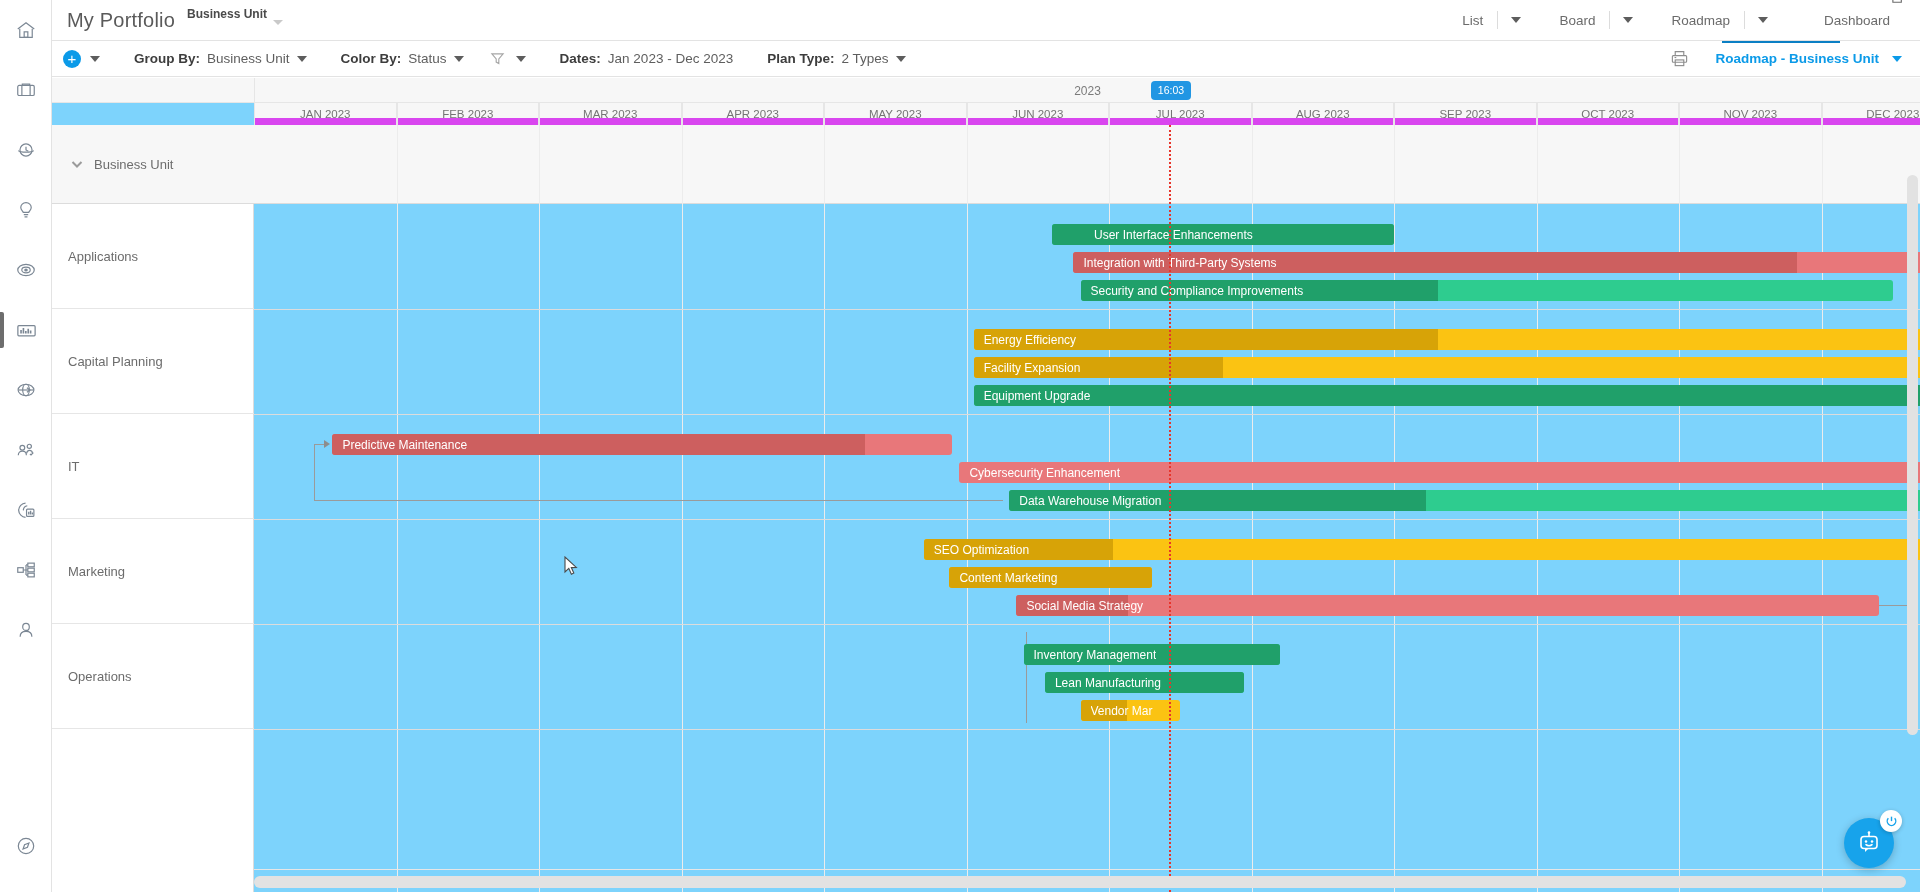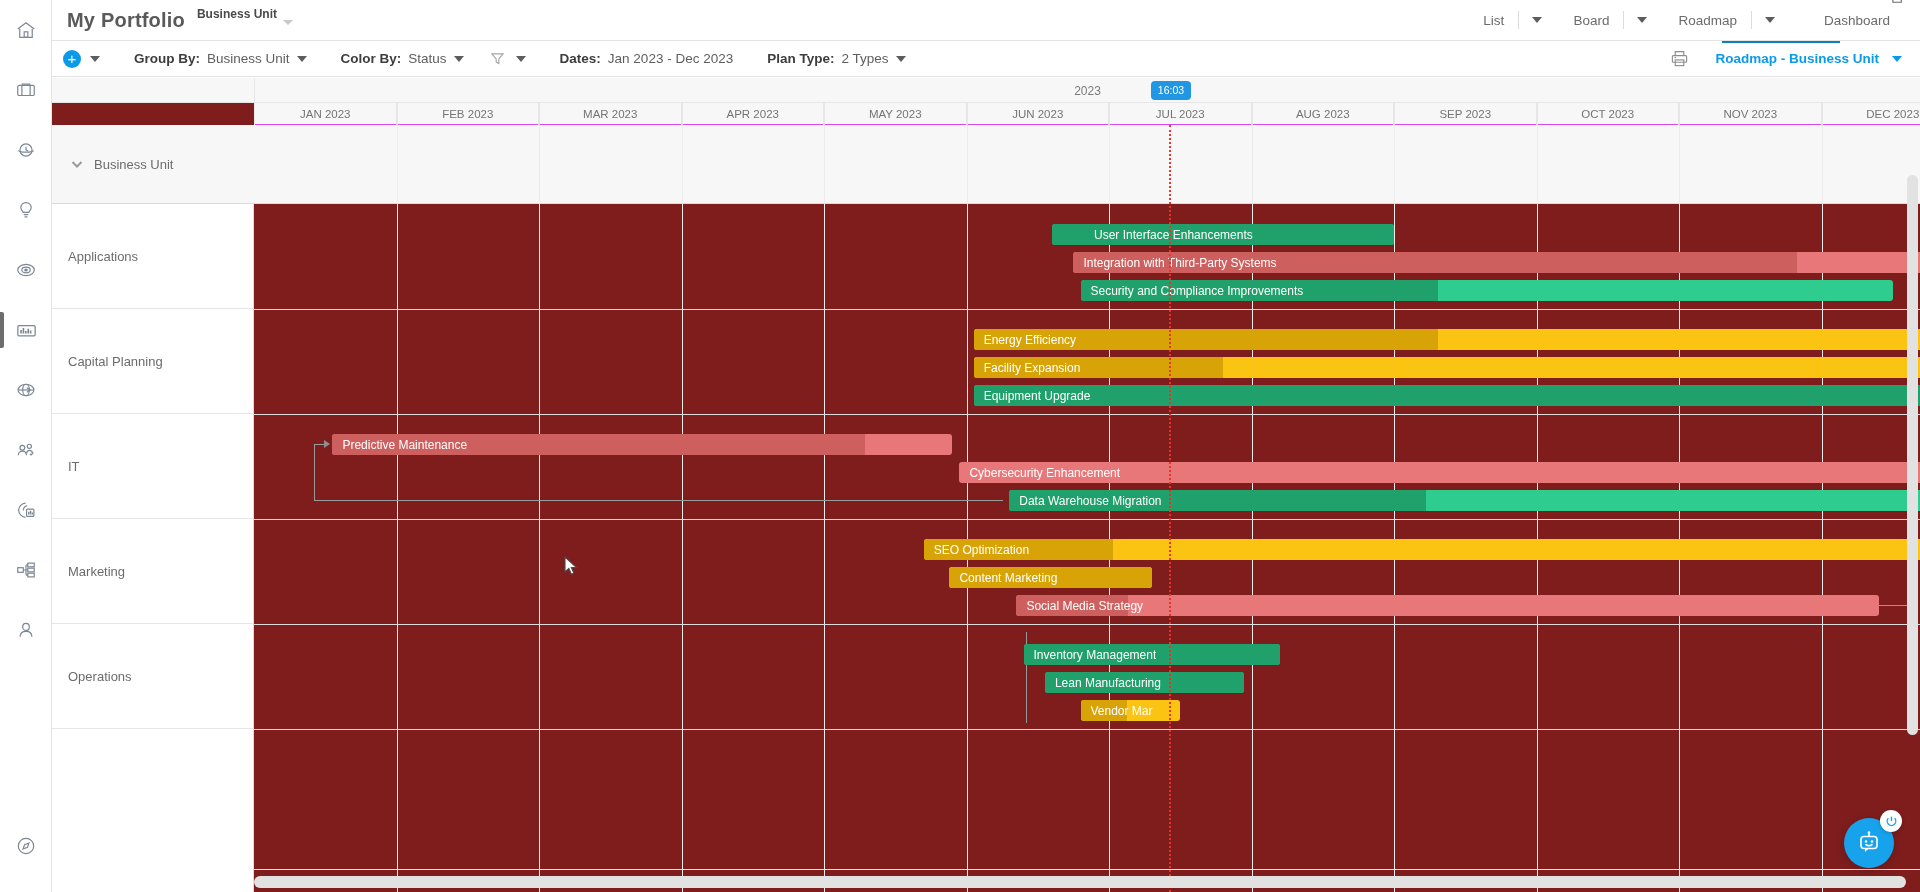--- a/index.html
+++ b/index.html
@@ -28,35 +28,35 @@
   }
   .rail-bottom{ position:absolute; left:0; bottom:16px; width:52px; }
 
   
   .titlebar{
     position:absolute; left:52px; top:0; right:0; height:41px;
     background:#fff; border-bottom:1px solid #e3e3e3;
     display:flex; align-items:center; z-index:30;
   }
   .portfolio-title{
-    font-size:20px; color:#5a5a5a; font-weight:700;
+    font-size:20px; color:#5a5a5a; font-weight:400;
     margin-left:15px; letter-spacing:.2px;
   }
   .portfolio-sub{
     font-size:12px; color:#4a4a4a; font-weight:700;
     margin-left:12px; margin-top:-12px;
   }
   .sub-caret{
     margin-left:6px; margin-top:4px;
     border-left:5px solid transparent; border-right:5px solid transparent;
     border-top:5px solid #c9c9c9;
   }
   .view-tabs{
     margin-left:auto; display:flex; align-items:center;
-    height:41px; padding-right:16px; gap:4px;
+    height:41px; padding-right:16px; gap:11px;
   }
   .vt{ display:flex; align-items:center; height:41px; }
   .vt-label{
     font-size:13.5px; color:#6b6b6b; padding:0 14px; cursor:pointer;
   }
   .vt-caret-wrap{
     display:flex; align-items:center; height:18px;
     border-left:1px solid #dcdcdc; padding:0 13px; cursor:pointer;
   }
   .caret-dn{
@@ -95,21 +95,21 @@
     width:0;height:0;border-left:5px solid transparent;
     border-right:5px solid transparent;border-top:6px solid #0b9ae8;
   }
   .tb-underline{
     position:absolute; left:1670px; top:-1px; width:118px; height:3px; background:#0b7fc4;
   }
 
   
   .grid{
     position:absolute; left:52px; top:78px; right:0; bottom:0;
-    background:#7f1d1d; overflow:hidden;
+    background:#7dd3fc; overflow:hidden;
   }
   .hdr-year{
     position:absolute; left:0; top:0; height:25px; width:100%;
     background:#f7f7f7; border-bottom:1px solid #e6e6e6;
   }
   .hdr-year .yl{
     position:absolute; left:202px; right:0; top:0; height:25px;
     display:flex; align-items:center; justify-content:center;
     font-size:12px; color:#7b7b7b; border-left:1px solid #e6e6e6;
   }
@@ -118,21 +118,21 @@
     background:#f7f7f7; display:flex; align-items:center;
     border-right:1px solid #dcdcdc;
   }
   .grouping-cell span{
     font-size:11.5px; color:#8a8a8a; letter-spacing:.7px; margin-left:16px;
   }
   .sort-arrow{ margin-left:auto; margin-right:18px; }
 
   .hdr-months{
     position:absolute; left:202px; top:25px; right:0; height:22px;
-    background:#f7f7f7; border-bottom:1px solid #d946ef;
+    background:#f7f7f7; border-bottom:7px solid #d946ef;
   }
   .mcell{
     position:absolute; top:0; height:22px;
     display:flex; align-items:center; justify-content:center;
     font-size:11.5px; color:#747474;
     border-left:1px solid #e6e6e6; border-right:1px solid #e6e6e6;
   }
   .now-badge{
     position:absolute; top:3px; height:19px; padding:0 7px;
     background:#2196e3; color:#fff; font-size:10.5px; line-height:19px;

